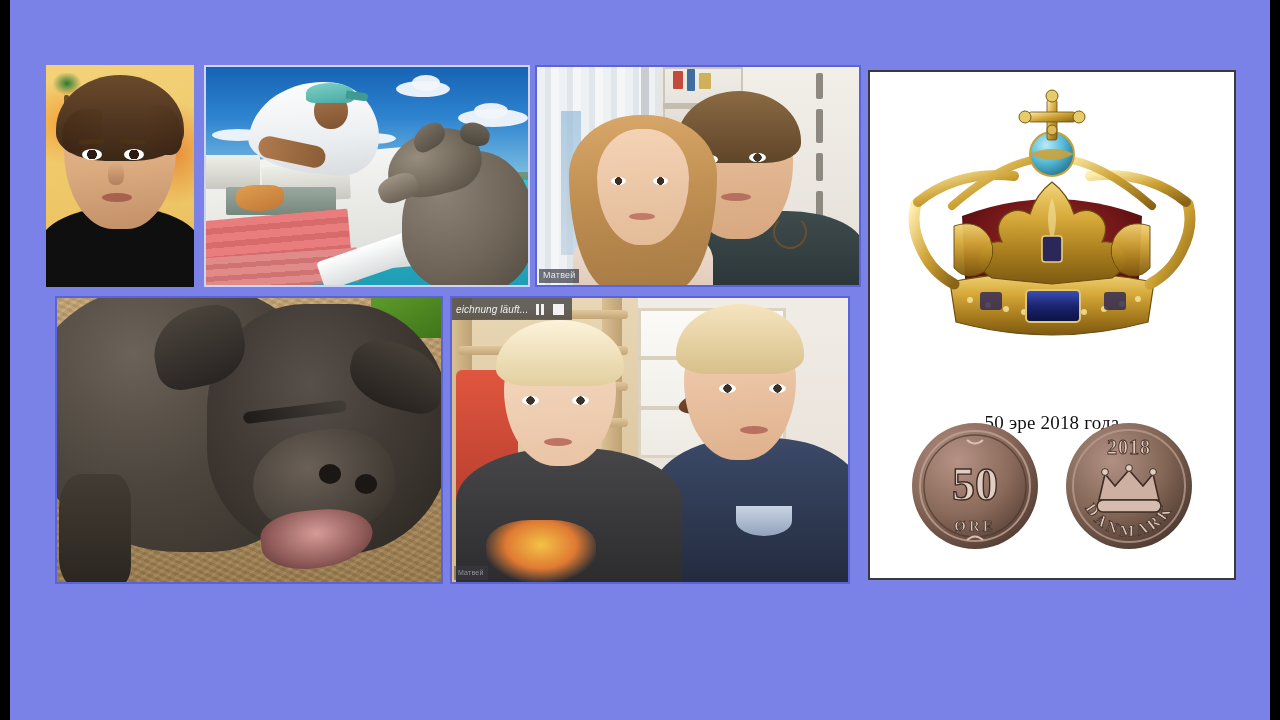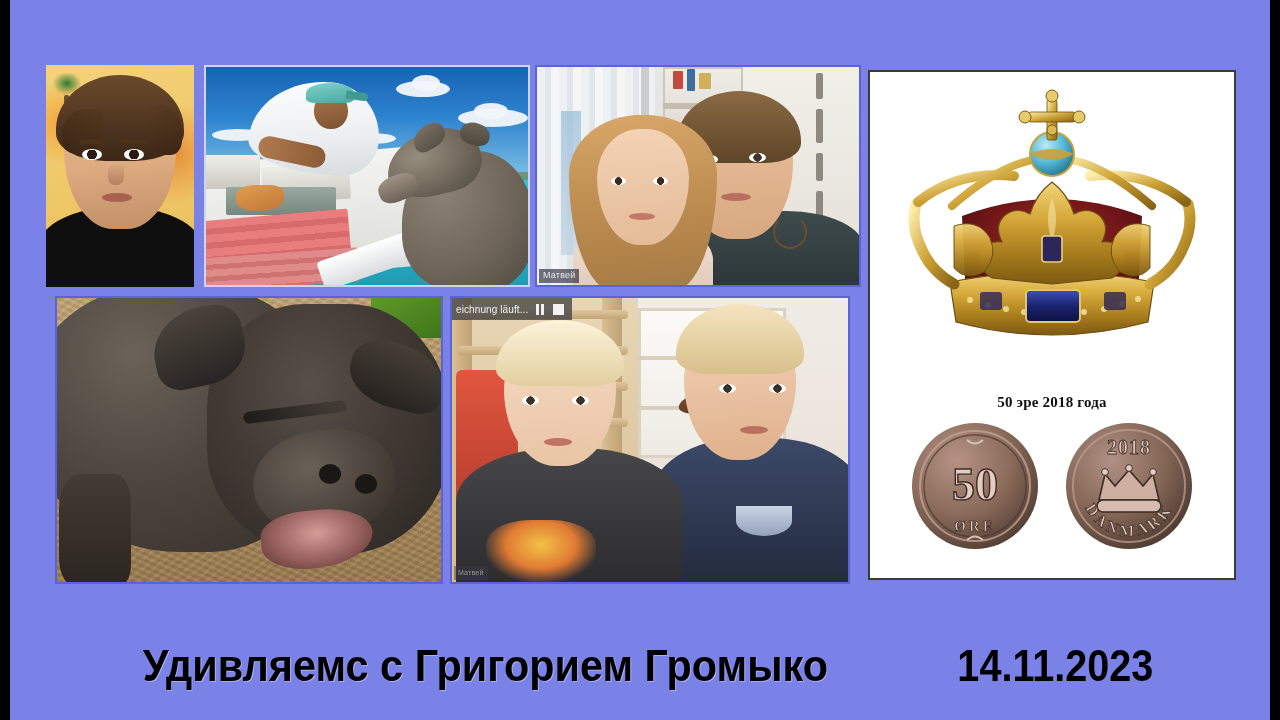--- a/index.html
+++ b/index.html
@@ -52,20 +52,21 @@
   .rec-bar {
     position: absolute;
     left: 0; top: 0;
     height: 22px;
     background: rgba(70,70,70,0.80);
     display: flex;
     align-items: center;
     gap: 8px;
     padding: 0 8px 0 4px;
     z-index: 10;
+    font-style: italic;
   }
   .rec-bar .rec-text {
     color: #f0f0f0;
     font-size: 10px;
     white-space: nowrap;
     letter-spacing: .1px;
   }
   .rec-btn { display:flex; align-items:center; justify-content:center; cursor:pointer; }
   .ico-pause { width: 9px; height: 11px; position: relative; }
   .ico-pause i { position:absolute; top:0; width:3px; height:11px; background:#f2f2f2; display:block; }
@@ -365,24 +366,24 @@
 
   
   #panel {
     position:absolute; left:858px; top:70px; width: 368px; height: 510px;
     background:#fff; border:2px solid #3a3a3a;
     overflow:hidden;
   }
   #crown-wrap { position:absolute; left:0; right:0; top:6px; height:276px; }
   #crown { position:absolute; left:50%; top:8px; transform: translateX(-50%); }
   .coin-caption {
-    position:absolute; left:0; right:0; top:322px;
+    position:absolute; left:0; right:0; top:340px;
     text-align:center;
     font-family:"Liberation Serif", serif;
-    font-weight:700; font-size:15px; color:#111;
+    font-weight:400; font-size:19px; color:#111;
     letter-spacing:.2px;
   }
   .coins { position:absolute; left:0; right:0; top:348px; height:150px;
            display:flex; justify-content:center; gap:22px; }
 
   
   #caption {
     position:absolute; left:10px; right:10px; top:628px; height:76px;
     display:flex; align-items:center; justify-content:center; gap:86px;
   }
@@ -691,19 +692,15 @@
             <circle cx="90" cy="48" r="3.4" fill="#e3cdc0" stroke="#3d2c25" stroke-width="1"></circle>
           </g>
           <text font-family="Liberation Serif, serif" font-size="16" font-weight="700" letter-spacing="3.5" fill="#ddc5b8" stroke="#3d2c25" stroke-width=".7">
             <textPath href="#arcBottom" startOffset="50%" text-anchor="middle">DANMARK</textPath>
           </text>
         </svg>
 
       </div>
     </div>
 
-    <div id="caption">
-      <div class="ctext">Удивляемс с Григорием Громыко</div>
-      <div class="cdate">14.11.2023</div>
-    </div>
 
   </div>
 </div>
 
 </body></html>

